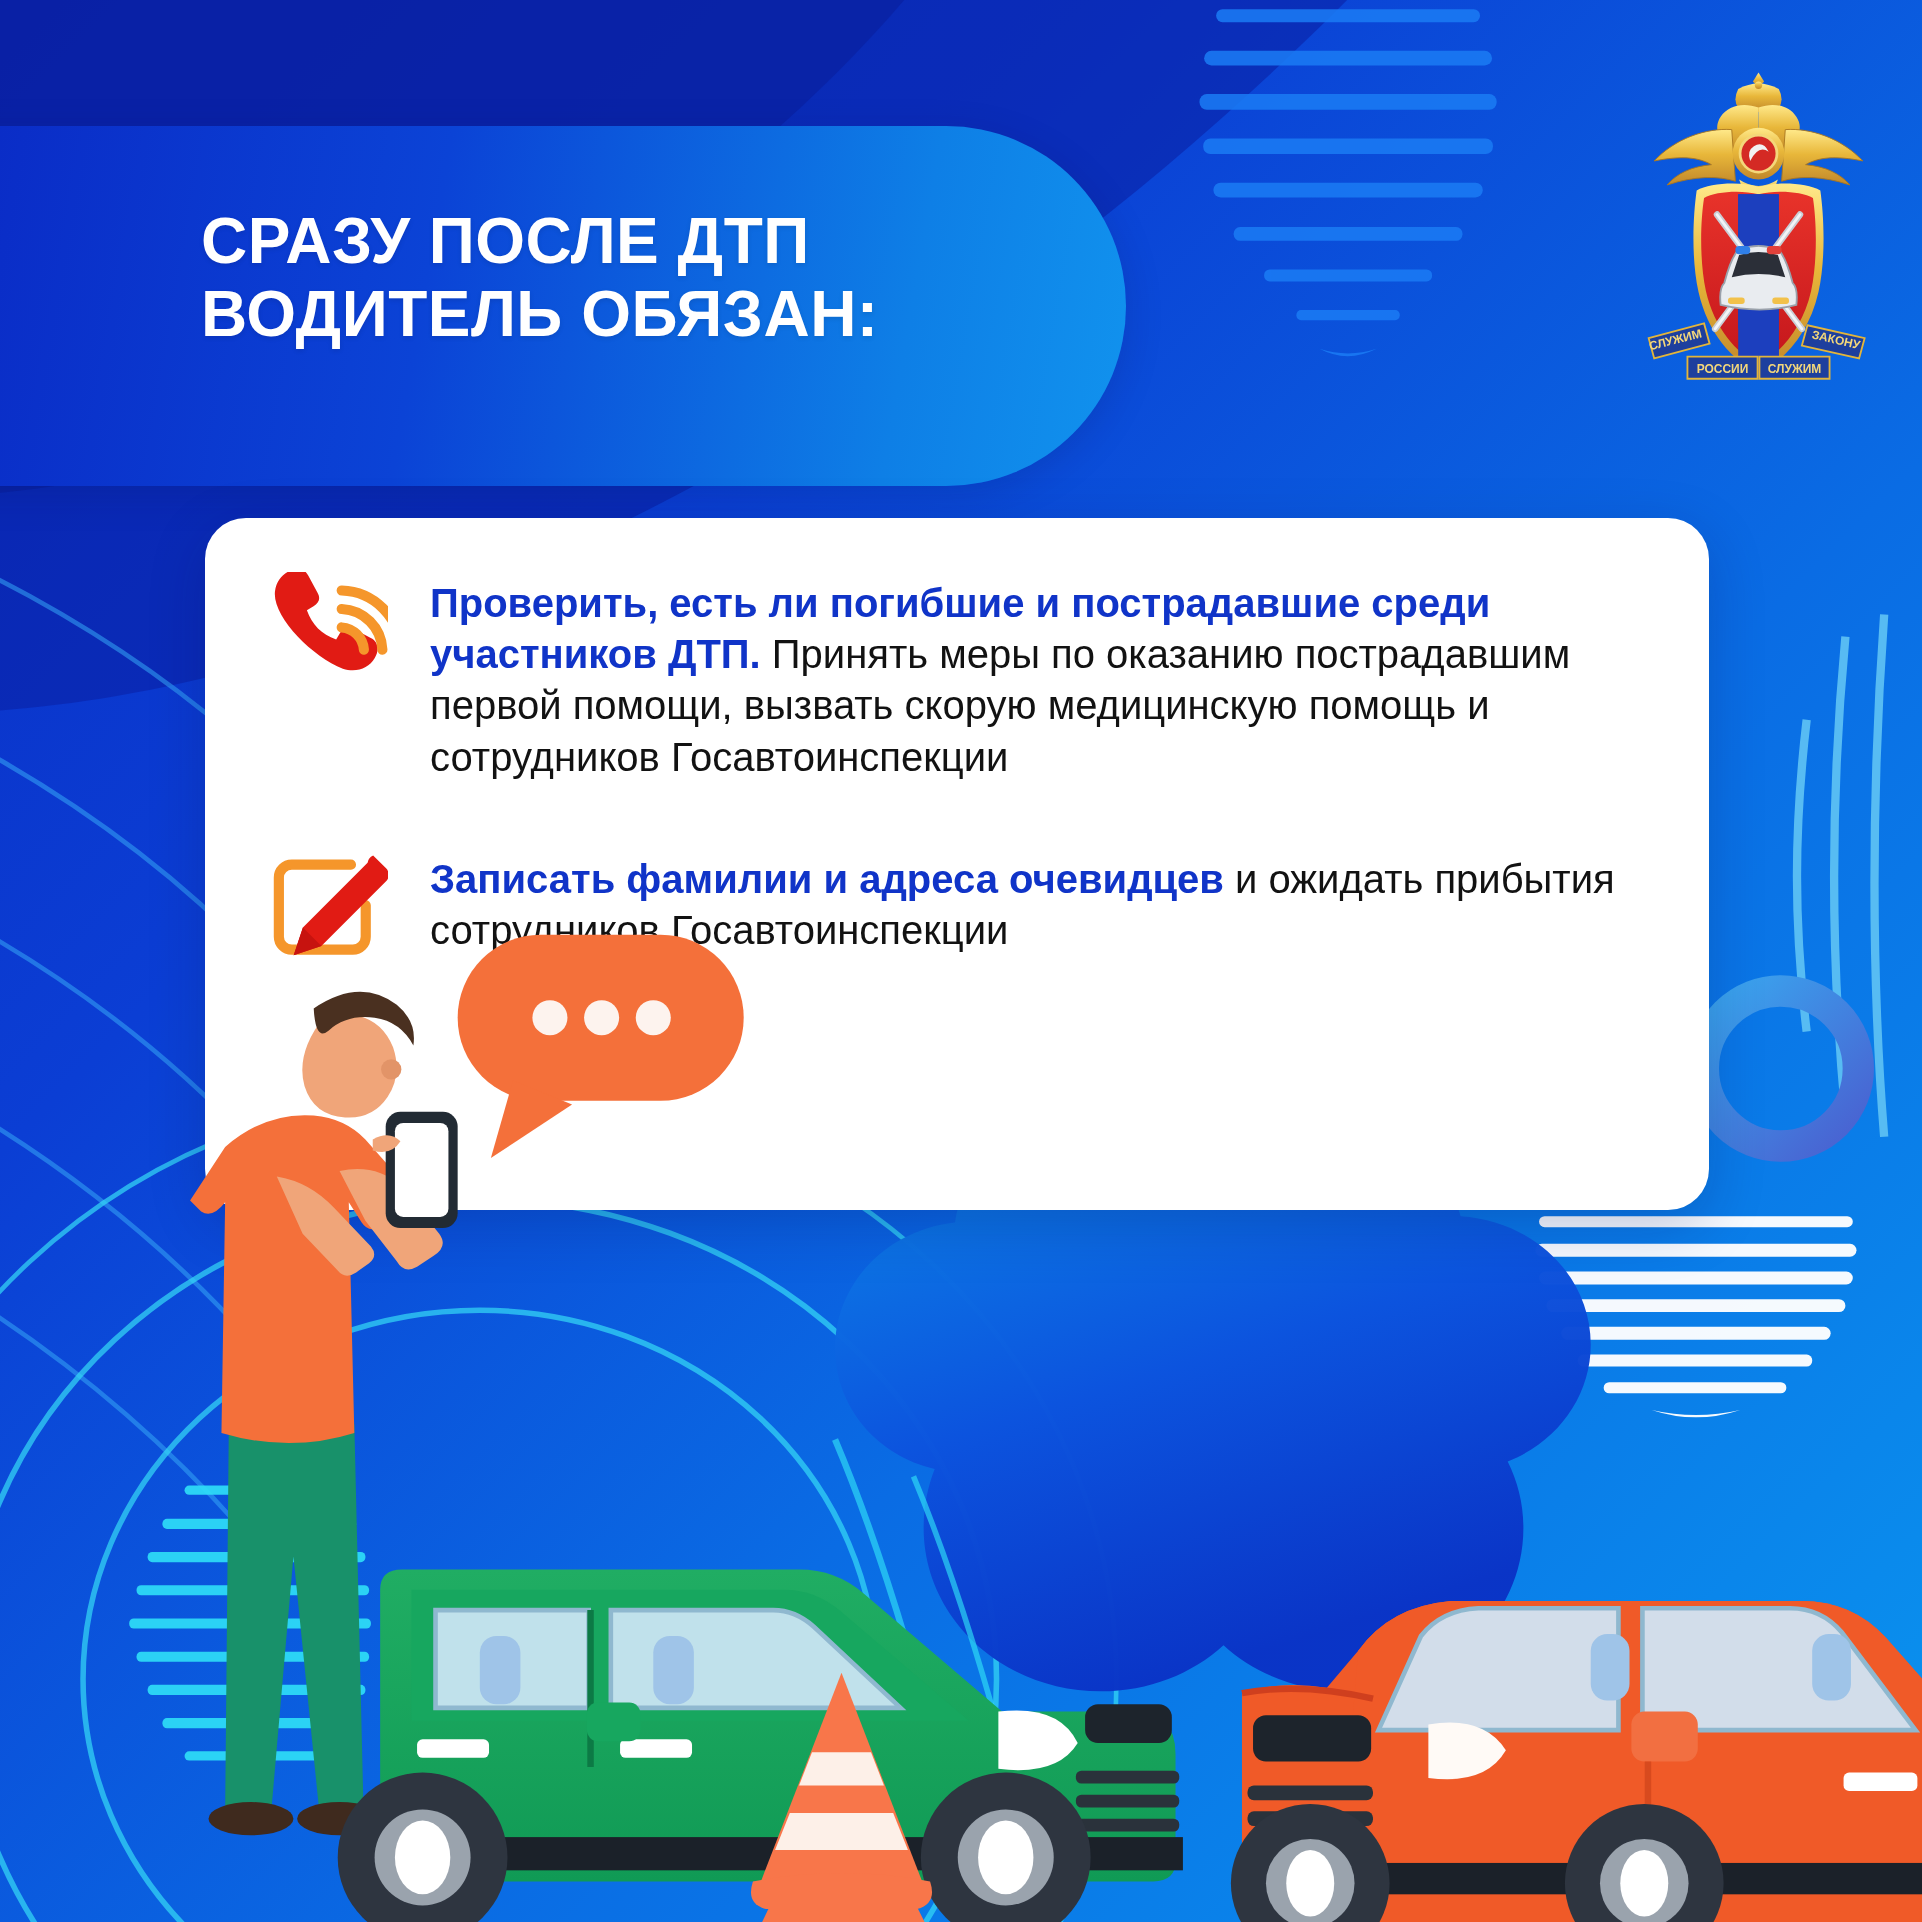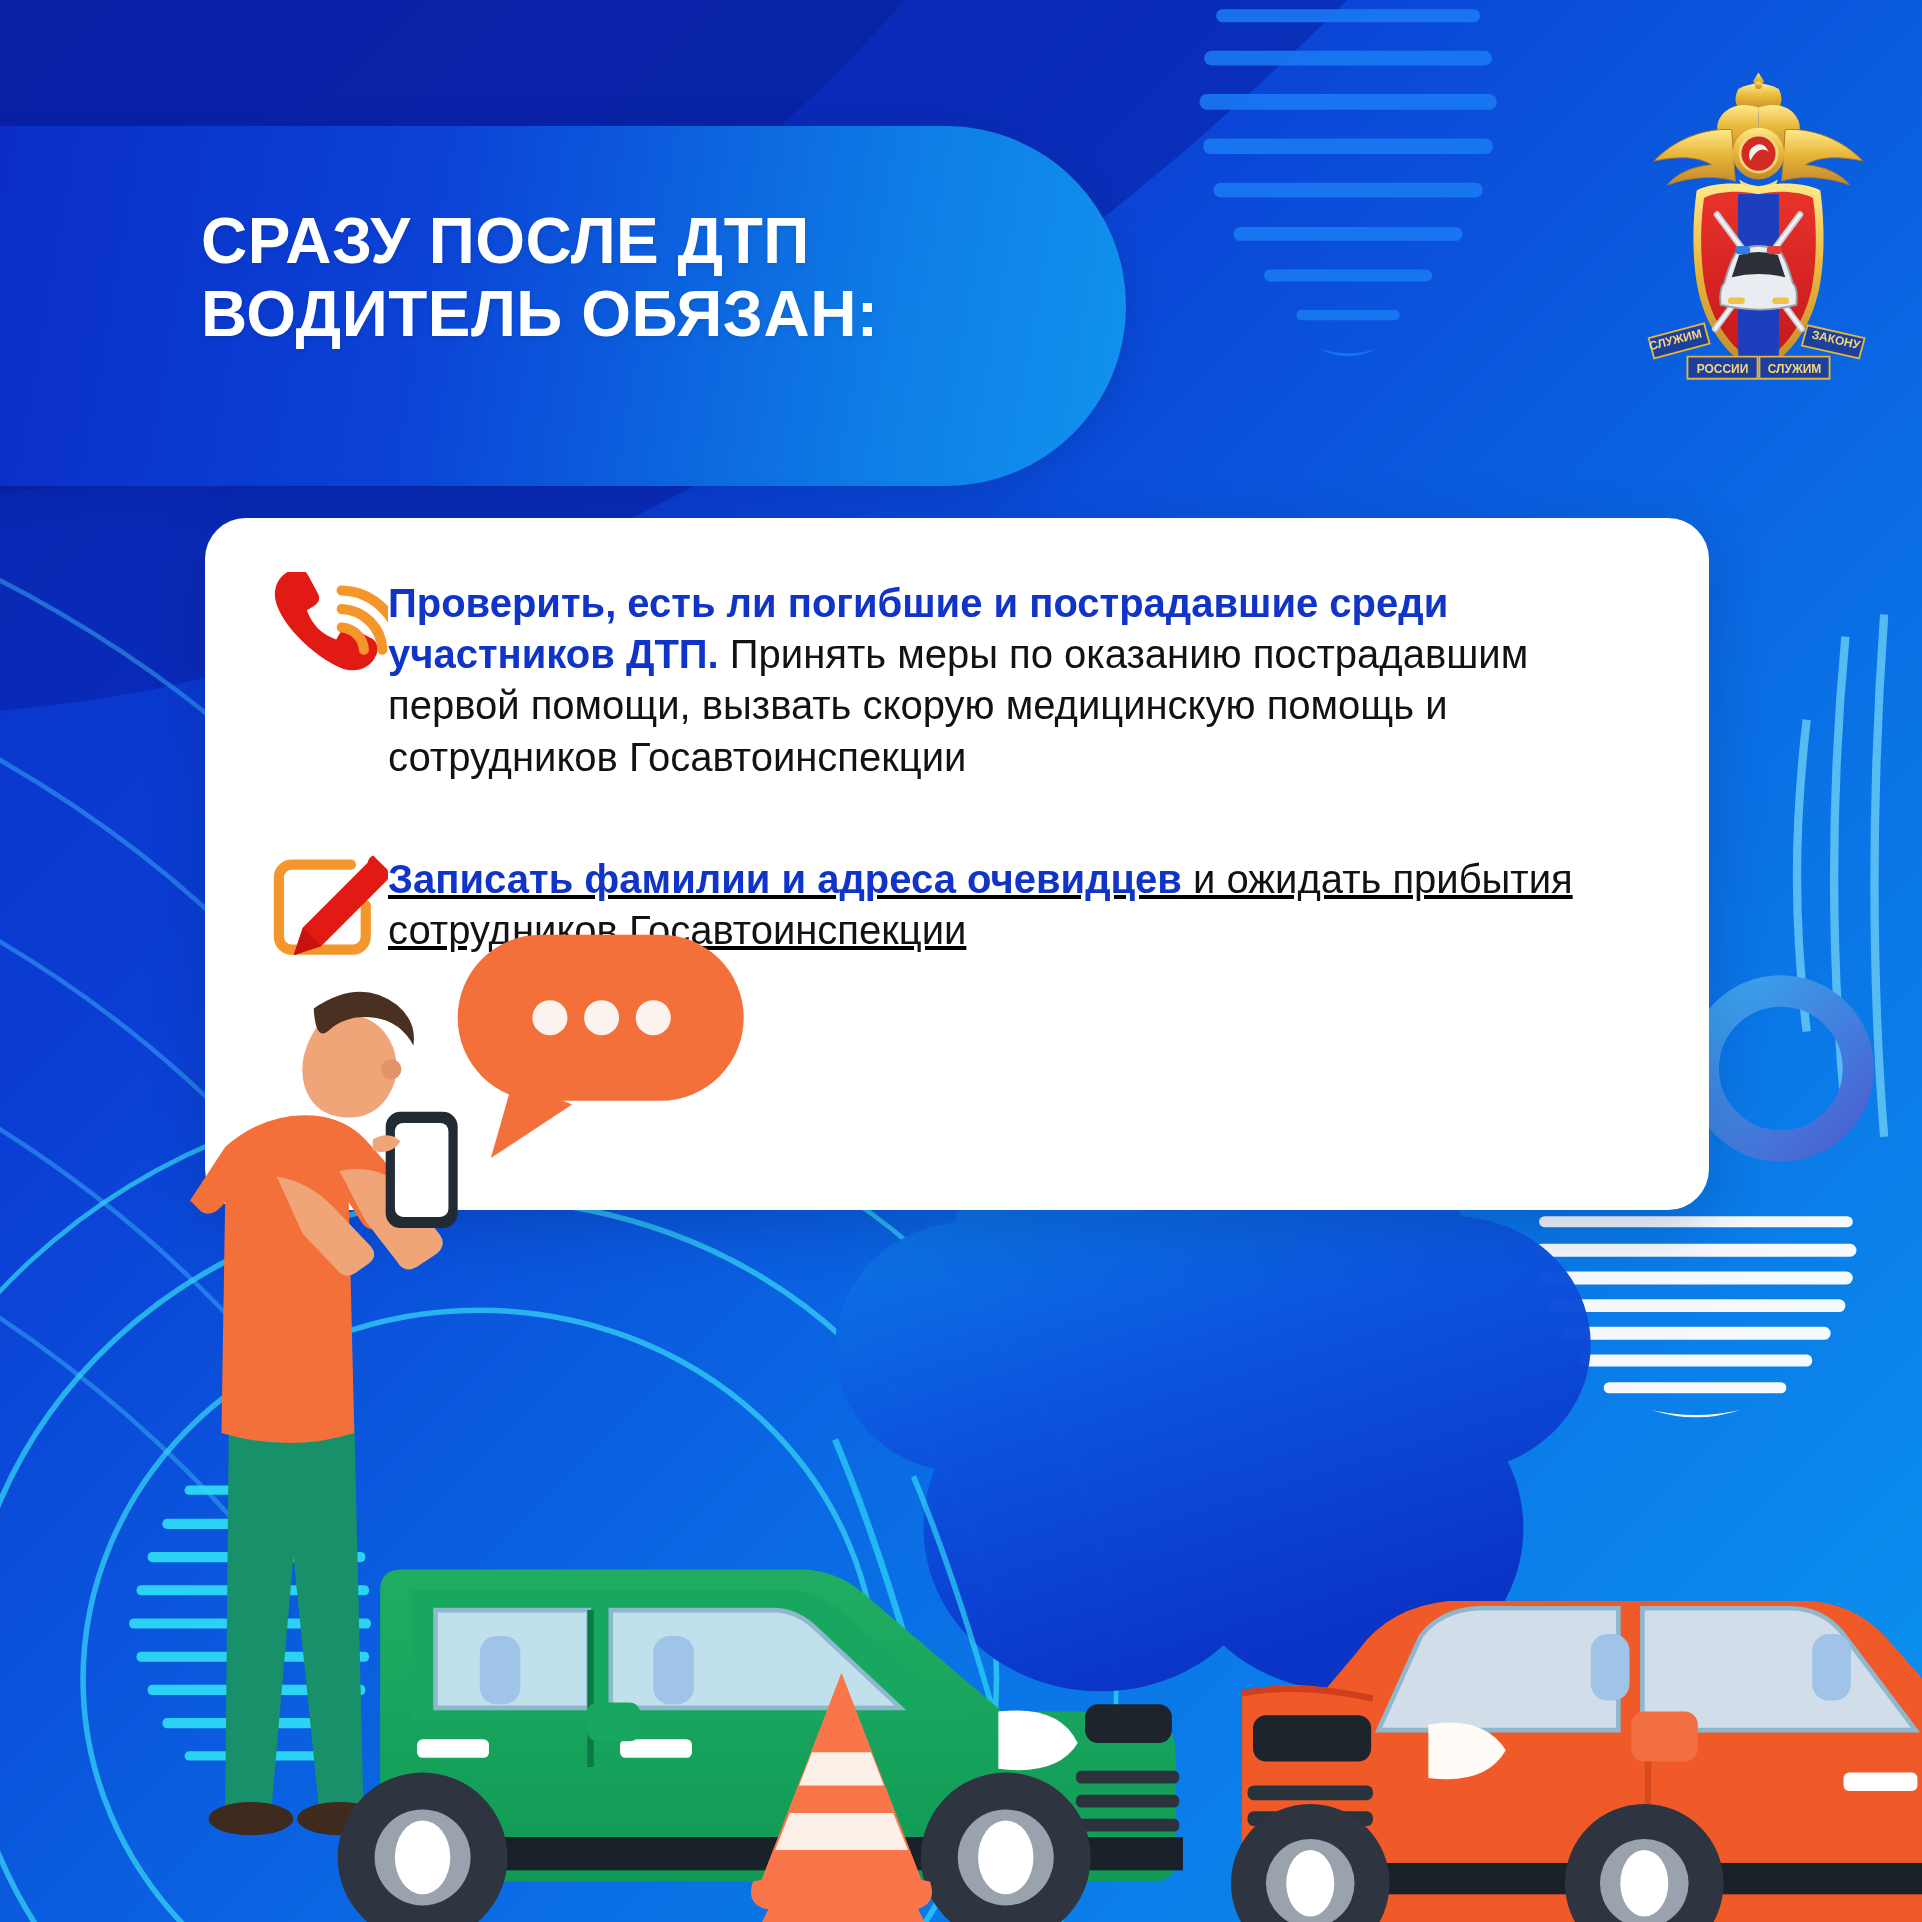--- a/index.html
+++ b/index.html
@@ -44,22 +44,22 @@
   
   .card{
     position:absolute; left:205px; top:518px;
     width:1504px; height:692px;
     background:#ffffff;
     border-radius:41px;
     box-shadow:0 16.6px 55px rgba(0,25,90,.22);
     padding:54px 65px 0 59px;
     overflow:hidden;
   }
-  .item{ display:flex; align-items:flex-start; }
-  .item + .item{ margin-top:65px;text-decoration:underline; }
+  .item{ display:flex; align-items:flex-start; gap:42px; }
+  .item + .item{ margin-top:65px; }
   .item-icon{ flex:0 0 auto; width:124px; height:122px; position:relative; }
   .item-text{
     flex:1 1 auto;
     font-size:40px;
     line-height:1.285;
     color:#121212;
     padding-top:5.5px;
   }
   .item-text b{ color:#1034c8; font-weight:bold; }
 

